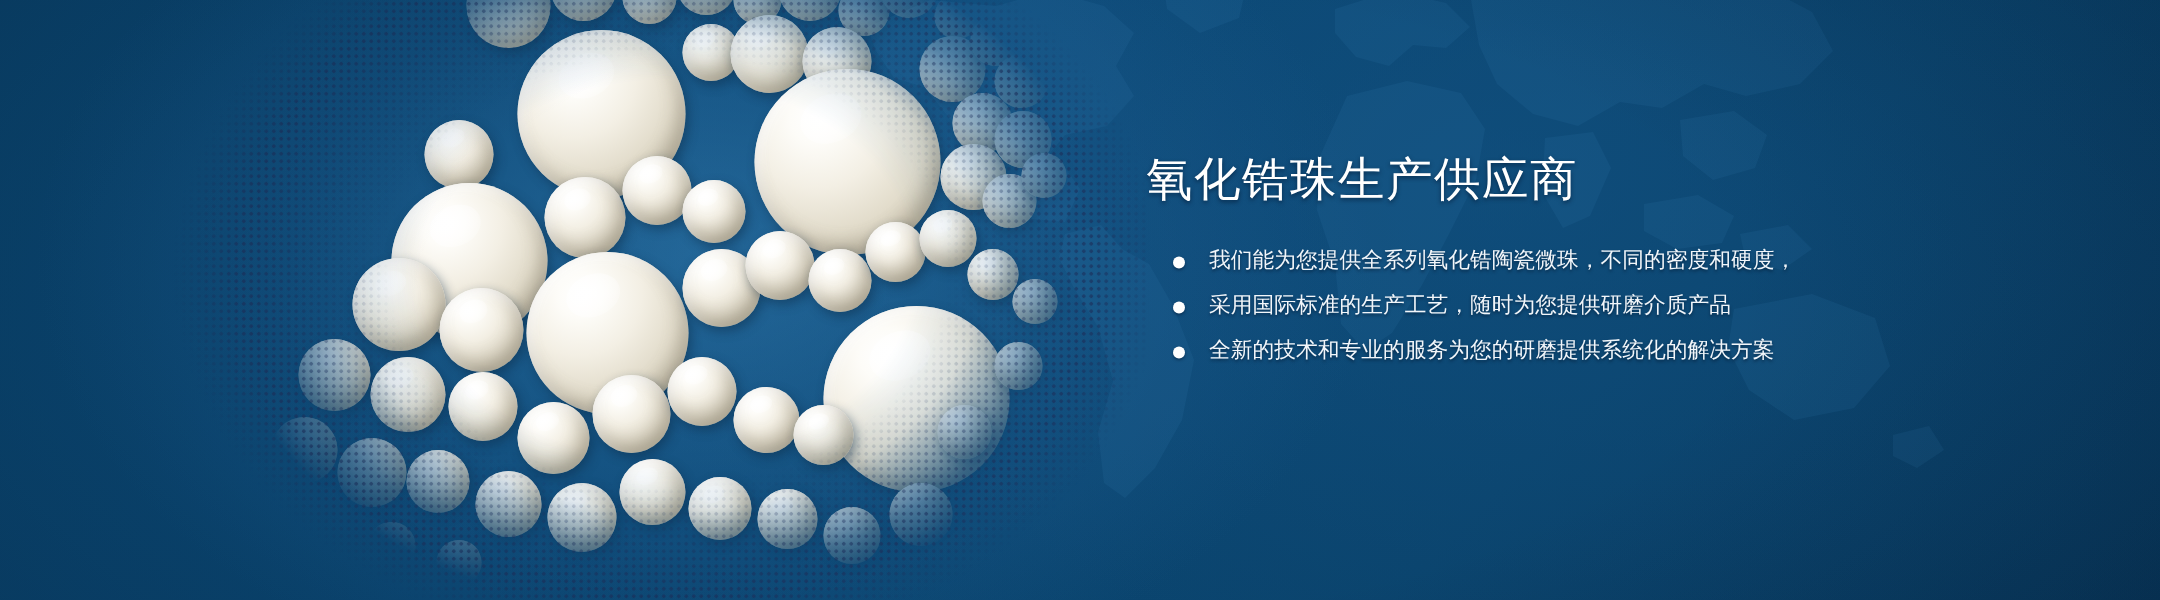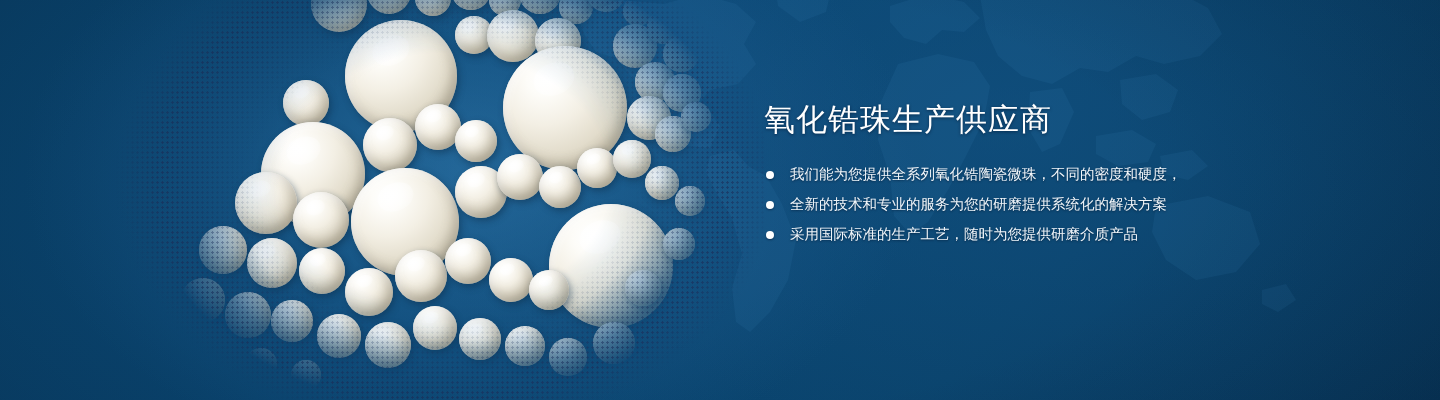--- a/index.html
+++ b/index.html
@@ -96,21 +96,21 @@
     font-size:31px;
     line-height:1.05;
     font-weight:400;
     letter-spacing:1px;
     color:#ffffff;
     text-shadow:0 1px 3px rgba(0,20,45,0.6);
     white-space:nowrap;
   }
   .bullets{
     list-style:none;
-    margin:0; padding:0;
+    margin:16px; padding:0;
   }
   .bullet{
     position:relative;
     padding-left:26px;
     margin-bottom:7px;
     font-size:14.5px;
     line-height:23px;
     color:#f2f6fa;
     text-shadow:0 1px 2px rgba(0,18,40,0.55);
   }
@@ -243,24 +243,24 @@
 
     <ul class="bullets">
 
       <li class="bullet">
         <span class="bullet-dot"></span>
         <span class="bullet-line">我们能为您提供全系列氧化锆陶瓷微珠，不同的密度和硬度，</span>
       </li>
 
       <li class="bullet">
         <span class="bullet-dot"></span>
+        <span class="bullet-line">采用国际标准的生产工艺，随时为您提供研磨介质产品</span>
+      </li>
+
+      <li class="bullet">
+        <span class="bullet-dot"></span>
         <span class="bullet-line">全新的技术和专业的服务为您的研磨提供系统化的解决方案</span>
       </li>
 
-      <li class="bullet">
-        <span class="bullet-dot"></span>
-        <span class="bullet-line">采用国际标准的生产工艺，随时为您提供研磨介质产品</span>
-      </li>
-
     </ul>
   </div>
 
 </div>
 
 </body></html>

